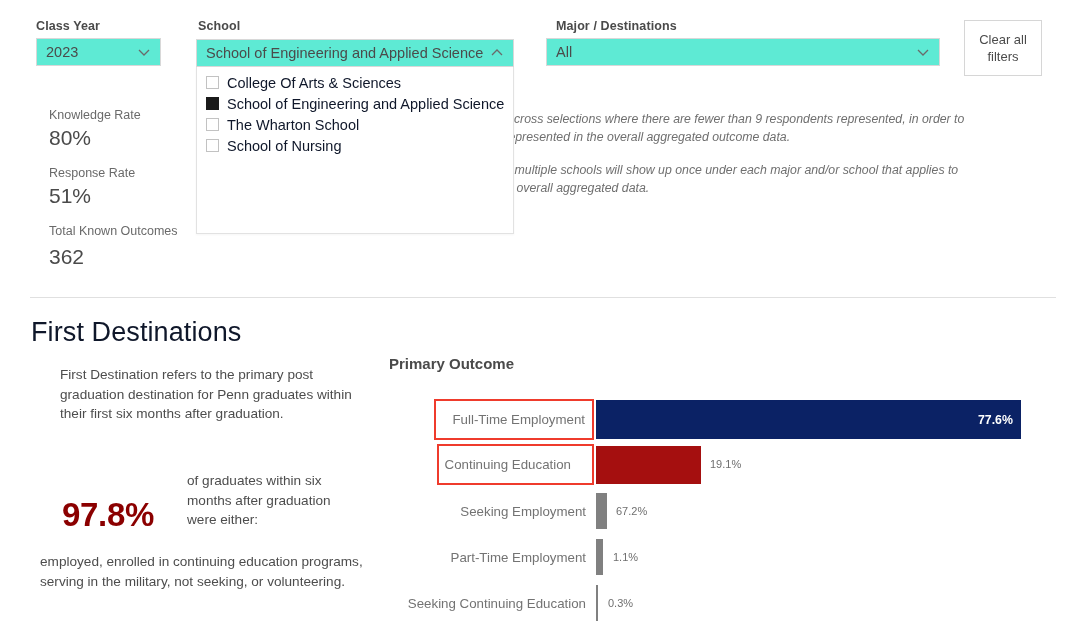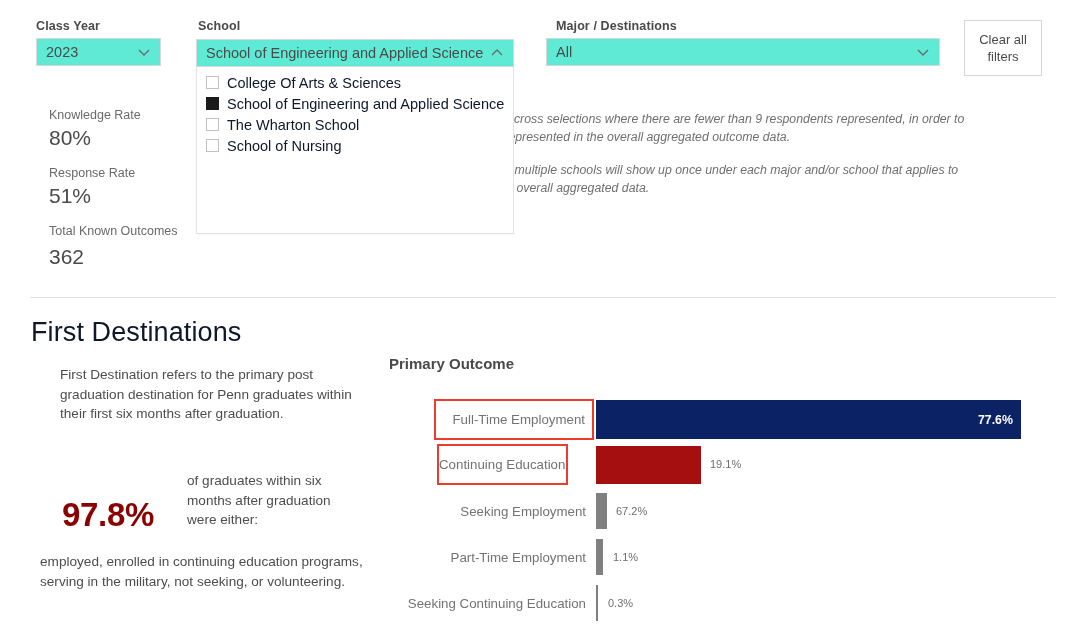--- a/index.html
+++ b/index.html
@@ -258,21 +258,21 @@
 
   <div class="chart-title" style="left:389px; top:355px;">Primary Outcome</div>
 
   <div class="bar-row" style="top:0;">
     <div class="bar-cat boxed" style="left:434px; top:399px; width:160px; height:41px; line-height:37px; padding-right:7px;">Full-Time Employment</div>
     <div class="bar-rect" style="left:596px; top:400px; width:425px; height:39px; background:#0b2265;"></div>
     <div class="bar-val inside" style="left:978px; top:413px;">77.6%</div>
   </div>
 
   <div class="bar-row" style="top:0;">
-    <div class="bar-cat boxed" style="left:437px; top:444px; width:131px; height:41px; line-height:37px; padding-right:8px;">Continuing Education</div>
+    <div class="bar-cat boxed" style="left:437px; top:444px; width:157px; height:41px; line-height:37px; padding-right:21px;">Continuing Education</div>
     <div class="bar-rect" style="left:596px; top:446px; width:105px; height:38px; background:#a50f0f;"></div>
     <div class="bar-val" style="left:710px; top:458px;">19.1%</div>
   </div>
 
   <div class="bar-row" style="top:0;">
     <div class="bar-cat" style="left:394px; top:504px; width:192px; text-align:right;">Seeking Employment</div>
     <div class="bar-rect" style="left:596px; top:493px; width:11px; height:36px; background:#808080;"></div>
     <div class="bar-val" style="left:616px; top:505px;">67.2%</div>
   </div>
 

